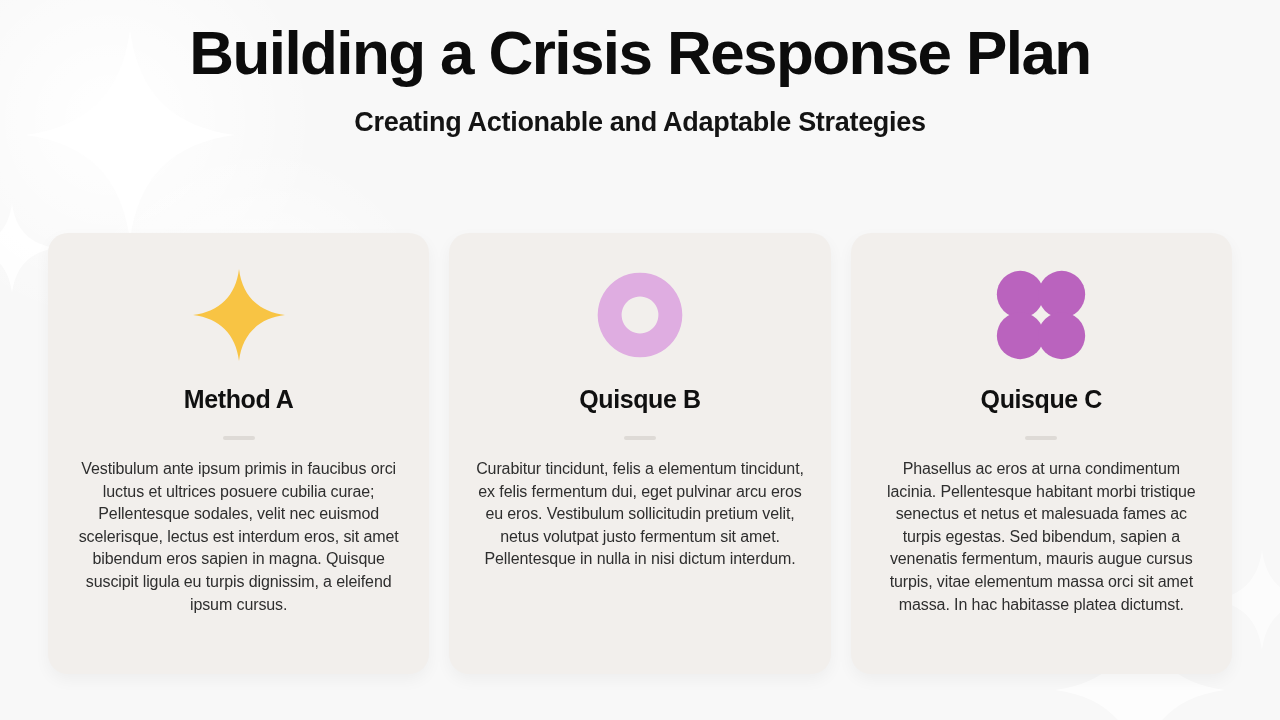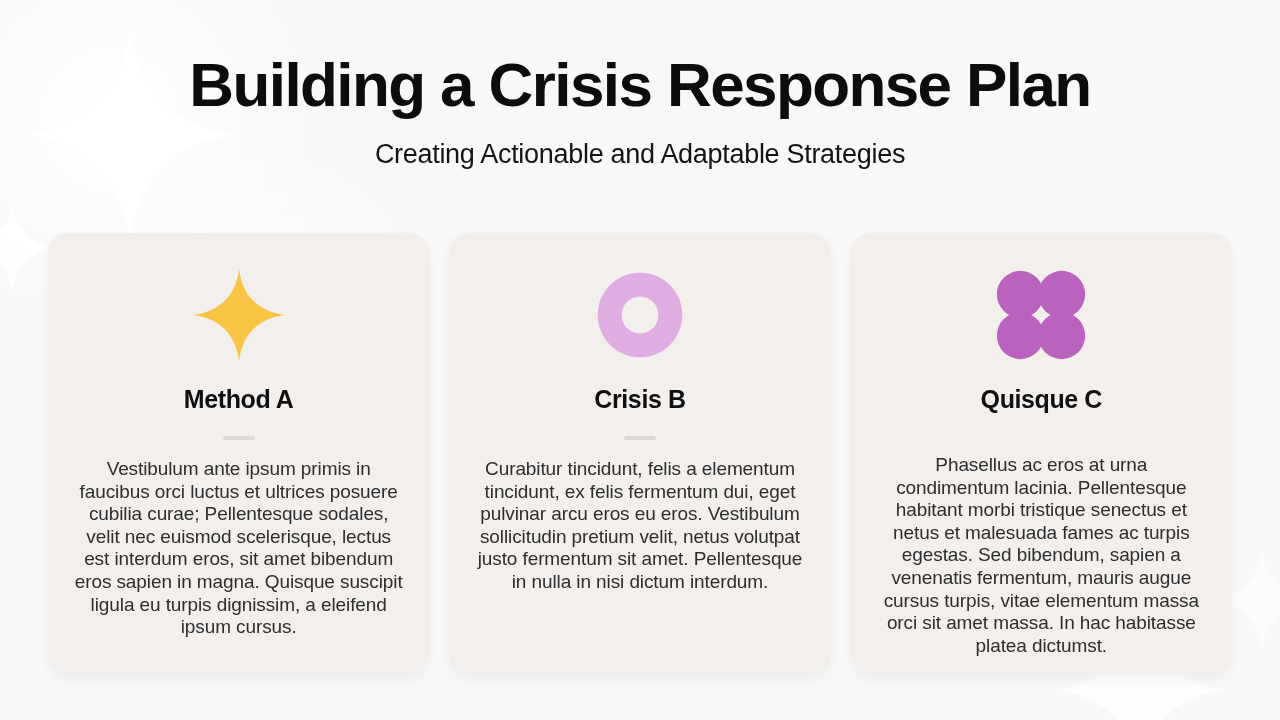--- a/index.html
+++ b/index.html
@@ -28,35 +28,35 @@
   #slide {
     position: relative;
     z-index: 1;
     width: 1280px;
     height: 720px;
     padding: 0;
   }
 
   .header {
     text-align: center;
-    padding-top: 52px;
+    padding-top: 20px;
   }
 
   .slide-title {
     font-size: 62px;
     font-weight: 700;
     letter-spacing: -1.6px;
     color: #0c0c0c;
     line-height: 1.05;
   }
 
   .slide-subtitle {
     margin-top: 22px;
     font-size: 27px;
-    font-weight: 400;
+    font-weight: 700;
     color: #141414;
     letter-spacing: -0.3px;
   }
 
   
   .cards {
     position: absolute;
     left: 48px;
     top: 233px;
     width: 1184px;
@@ -95,21 +95,21 @@
 
   .card-divider {
     width: 32px;
     height: 4px;
     border-radius: 2px;
     background: #dedad6;
     margin: 22px 0 18px;
   }
 
   .card-body {
-    font-size: 19px;
+    font-size: 16px;
     line-height: 22.6px;
     color: #2e2e2e;
     text-align: center;
     letter-spacing: -0.1px;
   }
 </style>
 </head>
 <body>
 
 <svg id="bg-decor" viewBox="0 0 1280 720" width="1280" height="720" aria-hidden="true">
@@ -144,21 +144,21 @@
       </svg>
       <div class="card-title">Method A</div>
       <div class="card-divider"></div>
       <div class="card-body">Vestibulum ante ipsum primis in faucibus orci luctus et ultrices posuere cubilia curae; Pellentesque sodales, velit nec euismod scelerisque, lectus est interdum eros, sit amet bibendum eros sapien in magna. Quisque suscipit ligula eu turpis dignissim, a eleifend ipsum cursus.</div>
     </div>
 
     <div class="card">
       <svg class="card-icon" viewBox="0 0 100 100">
         <path d="M50,4 A46,46 0 1 1 49.99,4 Z M50,30 A20,20 0 1 0 50.01,30 Z" fill="#dfade1" fill-rule="evenodd"></path>
       </svg>
-      <div class="card-title">Crisis B</div>
+      <div class="card-title">Quisque B</div>
       <div class="card-divider"></div>
       <div class="card-body">Curabitur tincidunt, felis a elementum tincidunt, ex felis fermentum dui, eget pulvinar arcu eros eu eros. Vestibulum sollicitudin pretium velit, netus volutpat justo fermentum sit amet. Pellentesque in nulla in nisi dictum interdum.</div>
     </div>
 
     <div class="card">
       <svg class="card-icon" viewBox="0 0 100 100">
         <g fill="#ba63be">
           <circle cx="27.5" cy="27.5" r="25.5"></circle>
           <circle cx="72.5" cy="27.5" r="25.5"></circle>
           <circle cx="27.5" cy="72.5" r="25.5"></circle>

